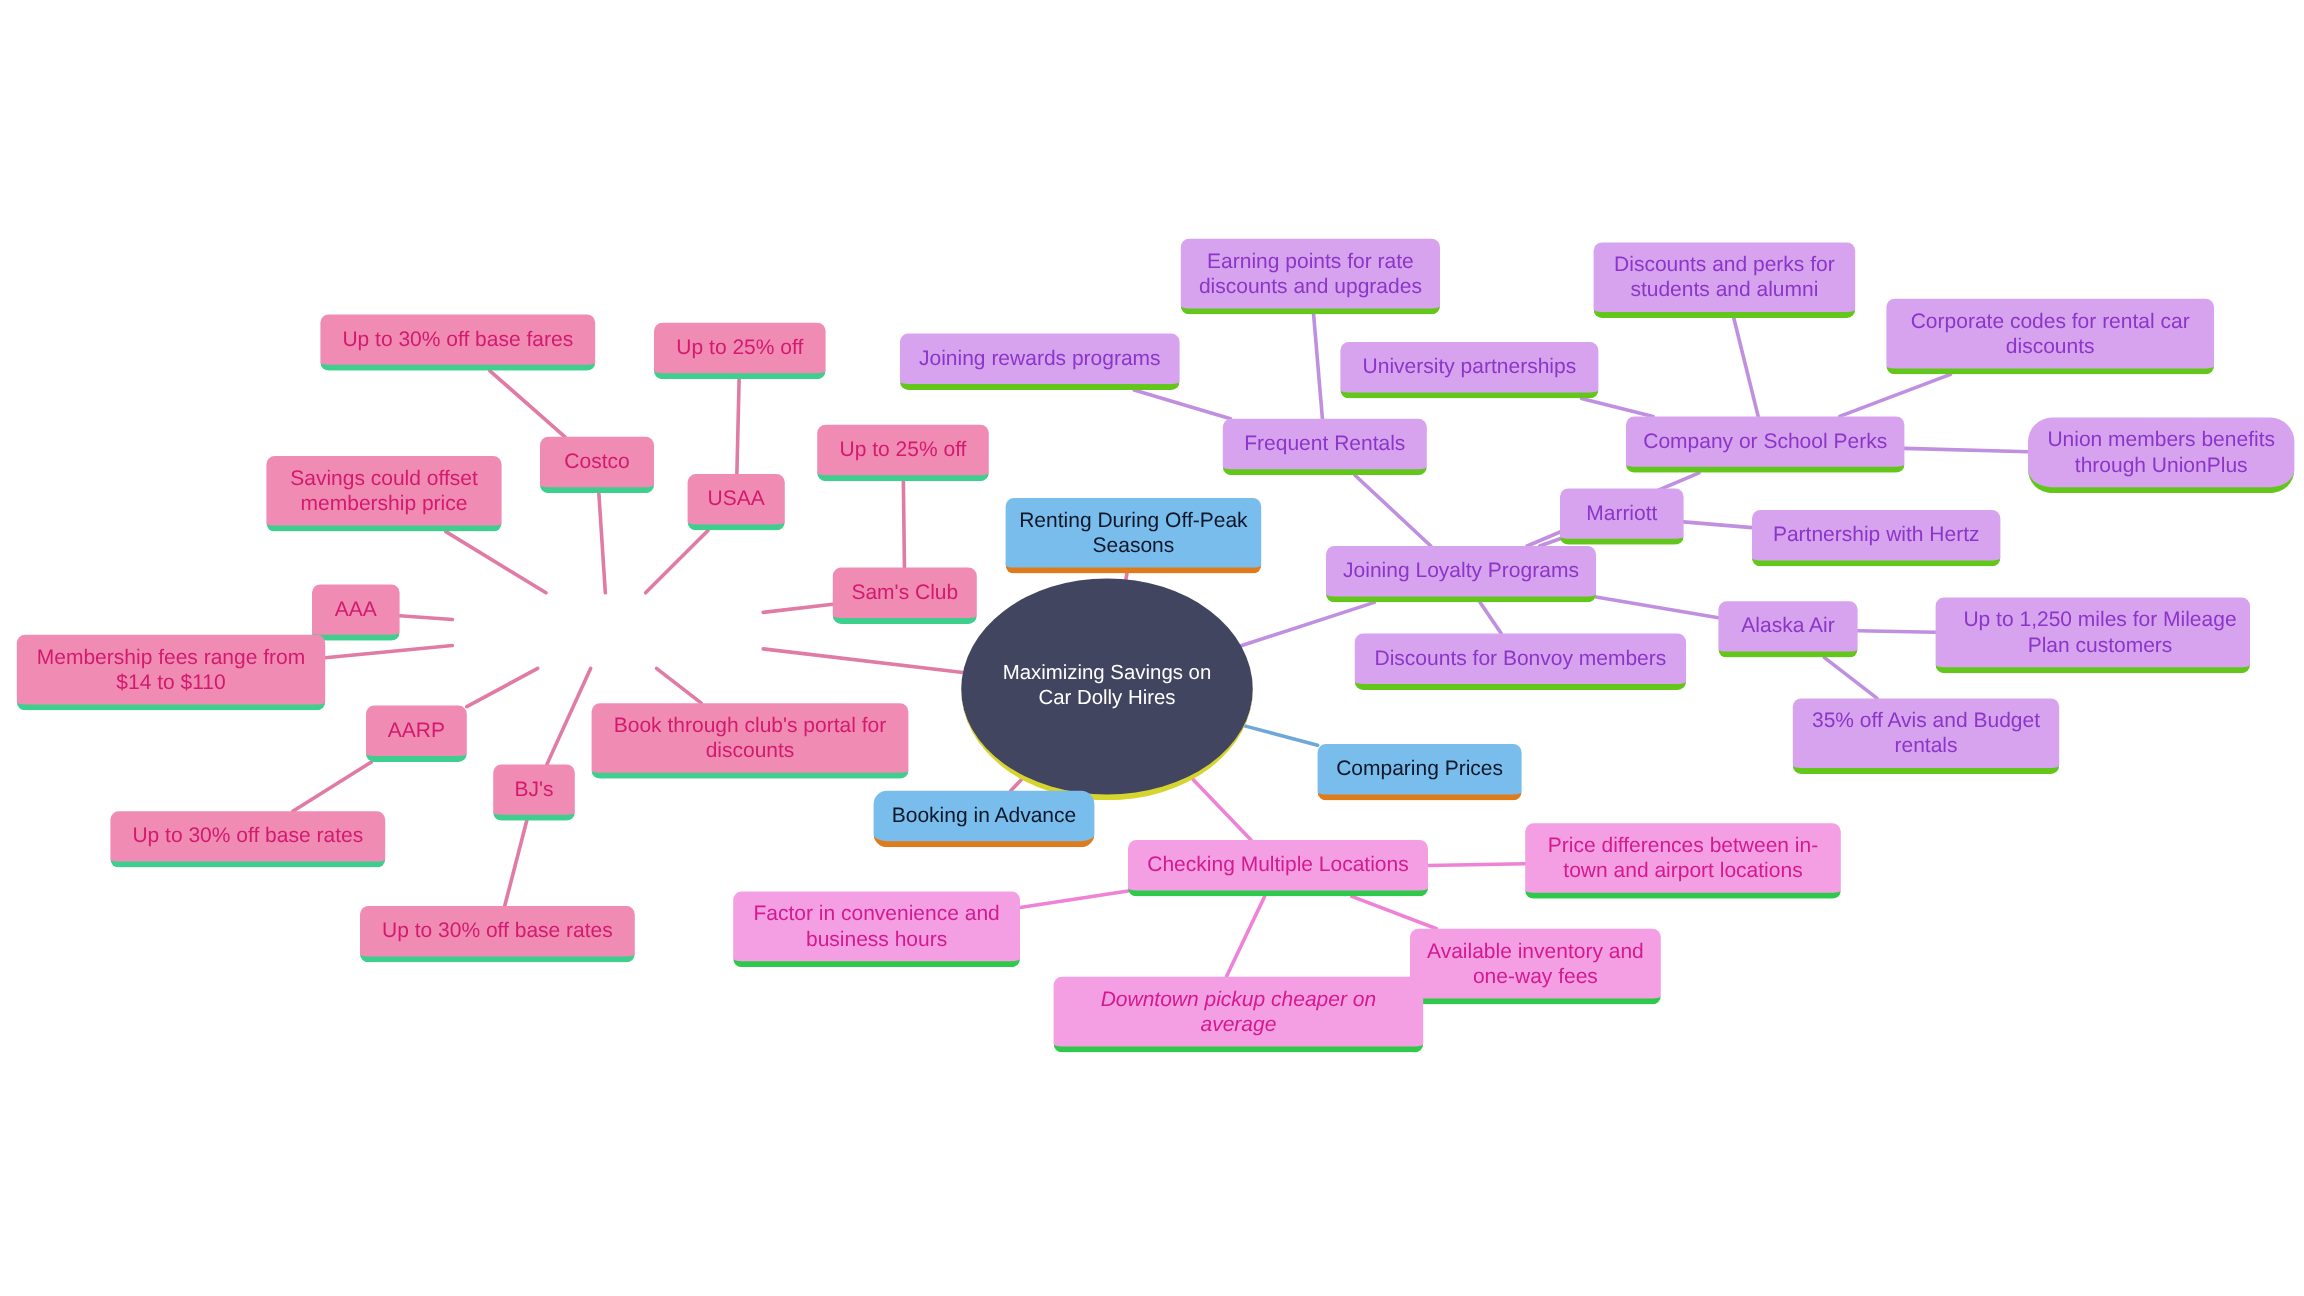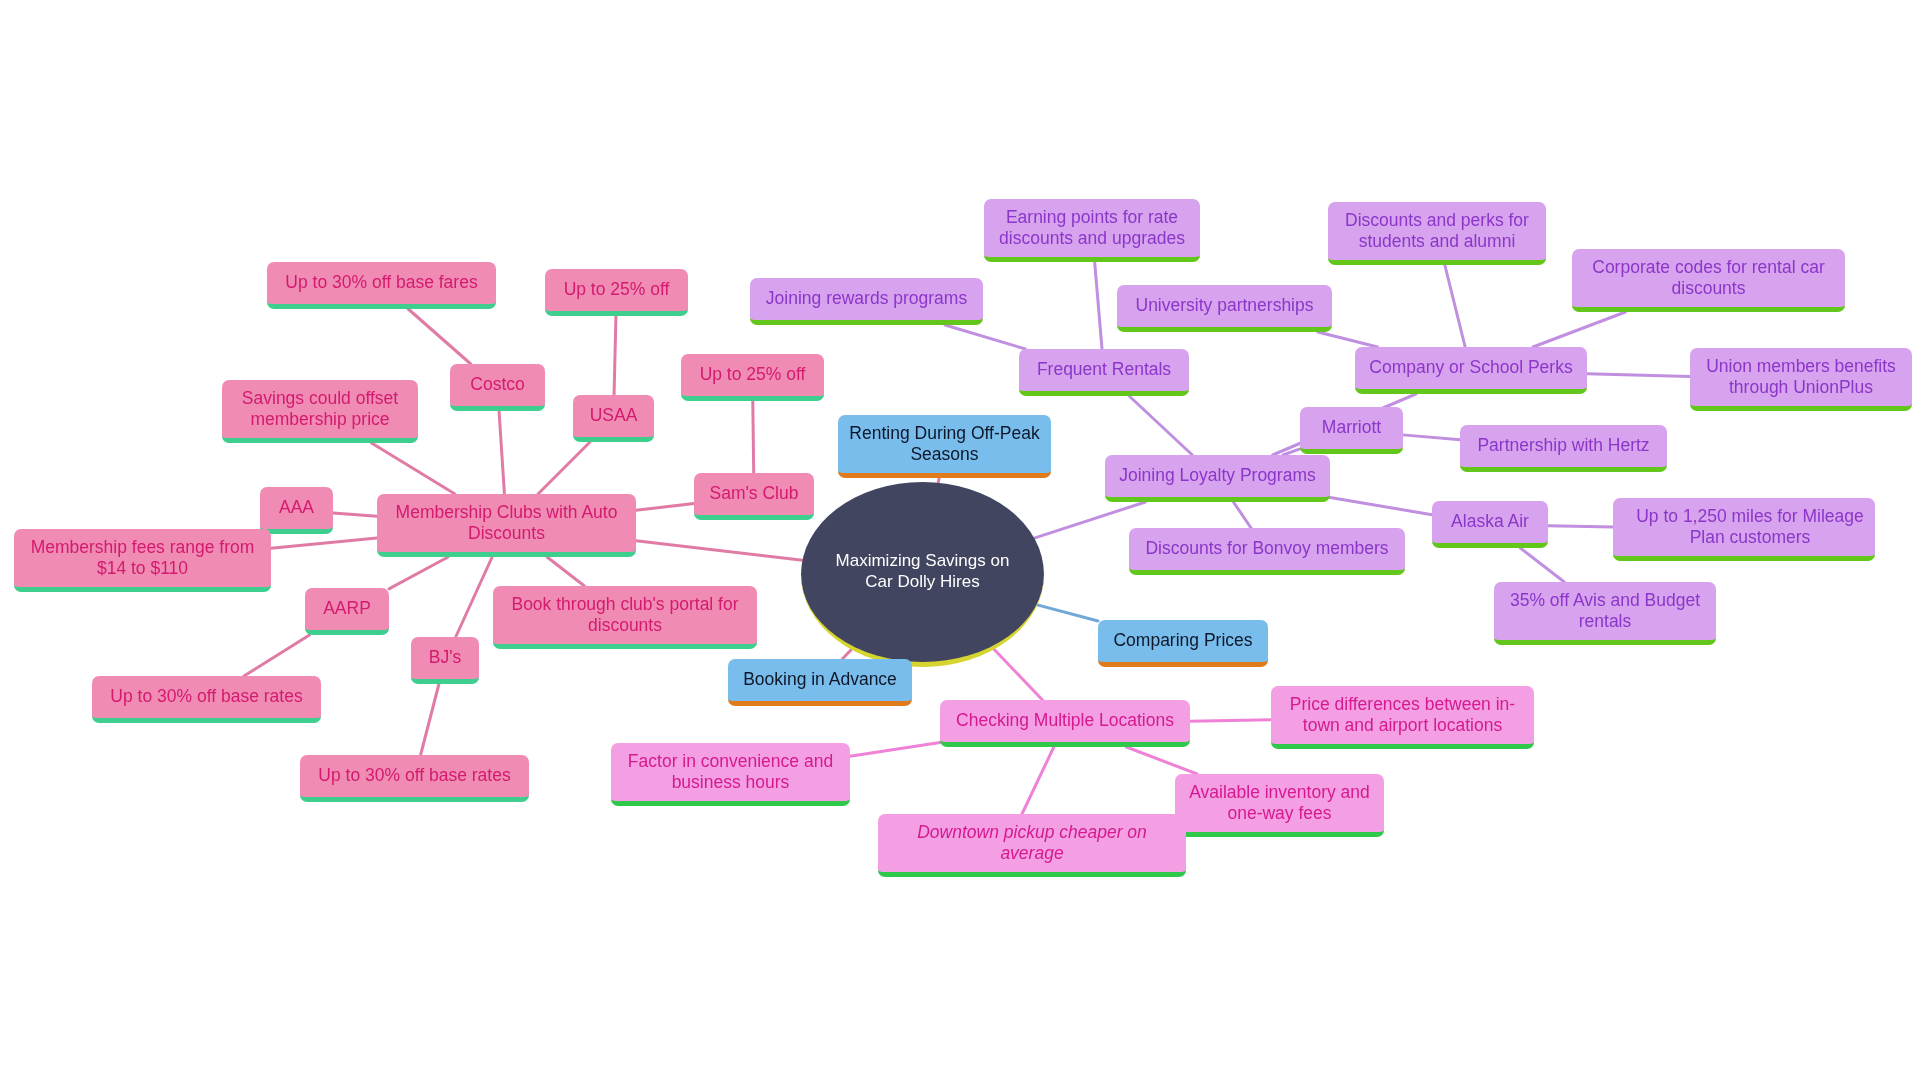--- a/index.html
+++ b/index.html
@@ -119,52 +119,51 @@
       <line x1="1377.5685483870968" y1="347" x2="1317.9314516129032" y2="332" stroke="#c08fe0" stroke-width="3" stroke-linecap="round"></line>
       <line x1="1533.013888888889" y1="347" x2="1625.375" y2="312" stroke="#c08fe0" stroke-width="3" stroke-linecap="round"></line>
       <line x1="1587" y1="373.6636363636364" x2="1690" y2="376.4727272727273" stroke="#c08fe0" stroke-width="3" stroke-linecap="round"></line>
       <line x1="1190" y1="721.2777777777778" x2="1271" y2="719.8377777777778" stroke="#ef82d6" stroke-width="3" stroke-linecap="round"></line>
       <line x1="1126.4725609756097" y1="747" x2="1197.1006097560976" y2="774" stroke="#ef82d6" stroke-width="3" stroke-linecap="round"></line>
       <line x1="1053.827868852459" y1="747" x2="1021.9754098360655" y2="814" stroke="#ef82d6" stroke-width="3" stroke-linecap="round"></line>
       <line x1="940" y1="742.5582959641256" x2="850" y2="756.280269058296" stroke="#ef82d6" stroke-width="3" stroke-linecap="round"></line>
     </svg>
   <div id="nodes">
       <div class="node root" style="left: 801px; top: 482px; width: 243px; height: 185px;"><span>Maximizing Savings on Car Dolly Hires</span></div>
-      <div class="node pink" style="left: 377px; top: 494px; width: 259px; height: 63px;"><span>Membership Clubs with Auto Discounts</span></div>
       <div class="node pink" style="left: 267px; top: 262px; width: 229px; height: 47px;"><span>Up to 30% off base fares</span></div>
       <div class="node pink" style="left: 545px; top: 269px; width: 143px; height: 47px;"><span>Up to 25% off</span></div>
       <div class="node pink" style="left: 450px; top: 364px; width: 95px; height: 47px;"><span>Costco</span></div>
       <div class="node pink" style="left: 573px; top: 395px; width: 81px; height: 47px;"><span>USAA</span></div>
       <div class="node pink" style="left: 222px; top: 380px; width: 196px; height: 63px;"><span>Savings could offset membership price</span></div>
       <div class="node pink" style="left: 681px; top: 354px; width: 143px; height: 47px;"><span>Up to 25% off</span></div>
       <div class="node pink" style="left: 694px; top: 473px; width: 120px; height: 47px;"><span>Sam's Club</span></div>
       <div class="node pink" style="left: 260px; top: 487px; width: 73px; height: 47px;"><span>AAA</span></div>
       <div class="node pink" style="left: 14px; top: 529px; width: 257px; height: 63px;"><span>Membership fees range from $14 to $110</span></div>
       <div class="node pink" style="left: 305px; top: 588px; width: 84px; height: 47px;"><span>AARP</span></div>
       <div class="node pink" style="left: 411px; top: 637px; width: 68px; height: 47px;"><span>BJ's</span></div>
       <div class="node pink" style="left: 493px; top: 586px; width: 264px; height: 63px;"><span>Book through club's portal for discounts</span></div>
       <div class="node pink" style="left: 92px; top: 676px; width: 229px; height: 47px;"><span>Up to 30% off base rates</span></div>
       <div class="node pink" style="left: 300px; top: 755px; width: 229px; height: 47px;"><span>Up to 30% off base rates</span></div>
       <div class="node blue" style="left: 838px; top: 415px; width: 213px; height: 63px;"><span>Renting During Off-Peak Seasons</span></div>
-      <div class="node blue" style="left: 728px; top: 659px; width: 184px; height: 47px;"><span>Booking in Advance</span></div>
+      <div class="node blue" style="left: 728px; top: 659px; width: 184px; height: 47px; border-radius: 11px;"><span>Booking in Advance</span></div>
       <div class="node blue" style="left: 1098px; top: 620px; width: 170px; height: 47px;"><span>Comparing Prices</span></div>
       <div class="node purple" style="left: 1019px; top: 349px; width: 170px; height: 47px;"><span>Frequent Rentals</span></div>
       <div class="node purple" style="left: 750px; top: 278px; width: 233px; height: 47px;"><span>Joining rewards programs</span></div>
       <div class="node purple" style="left: 984px; top: 199px; width: 216px; height: 63px;"><span>Earning points for rate discounts and upgrades</span></div>
       <div class="node purple" style="left: 1105px; top: 455px; width: 225px; height: 47px;"><span>Joining Loyalty Programs</span></div>
       <div class="node purple" style="left: 1300px; top: 407px; width: 103px; height: 47px;"><span>Marriott</span></div>
       <div class="node purple" style="left: 1460px; top: 425px; width: 207px; height: 47px;"><span>Partnership with Hertz</span></div>
       <div class="node purple" style="left: 1129px; top: 528px; width: 276px; height: 47px;"><span>Discounts for Bonvoy members</span></div>
       <div class="node purple" style="left: 1432px; top: 501px; width: 116px; height: 47px;"><span>Alaska Air</span></div>
       <div class="node purple" style="left: 1613px; top: 498px; width: 262px; height: 63px; padding-left: 23px;"><span>Up to 1,250 miles for Mileage Plan customers</span></div>
       <div class="node purple" style="left: 1494px; top: 582px; width: 222px; height: 63px;"><span>35% off Avis and Budget rentals</span></div>
       <div class="node purple" style="left: 1355px; top: 347px; width: 232px; height: 47px;"><span>Company or School Perks</span></div>
       <div class="node purple" style="left: 1328px; top: 202px; width: 218px; height: 63px;"><span>Discounts and perks for students and alumni</span></div>
       <div class="node purple" style="left: 1117px; top: 285px; width: 215px; height: 47px;"><span>University partnerships</span></div>
       <div class="node purple" style="left: 1572px; top: 249px; width: 273px; height: 63px;"><span>Corporate codes for rental car discounts</span></div>
-      <div class="node purple" style="left: 1690px; top: 348px; width: 222px; height: 63px;"><span>Union members benefits through UnionPlus</span></div>
+      <div class="node purple" style="left: 1690px; top: 348px; width: 222px; height: 63px; border-radius: 20px;"><span>Union members benefits through UnionPlus</span></div>
       <div class="node magenta" style="left: 940px; top: 700px; width: 250px; height: 47px;"><span>Checking Multiple Locations</span></div>
       <div class="node magenta" style="left: 1271px; top: 686px; width: 263px; height: 63px;"><span>Price differences between in-town and airport locations</span></div>
       <div class="node magenta" style="left: 1175px; top: 774px; width: 209px; height: 63px;"><span>Available inventory and one-way fees</span></div>
       <div class="node magenta" style="left: 878px; top: 814px; width: 308px; height: 63px; font-style: italic;"><span>Downtown pickup cheaper on average</span></div>
       <div class="node magenta" style="left: 611px; top: 743px; width: 239px; height: 63px;"><span>Factor in convenience and business hours</span></div>
     </div>
 </div>
 
 </body></html>

